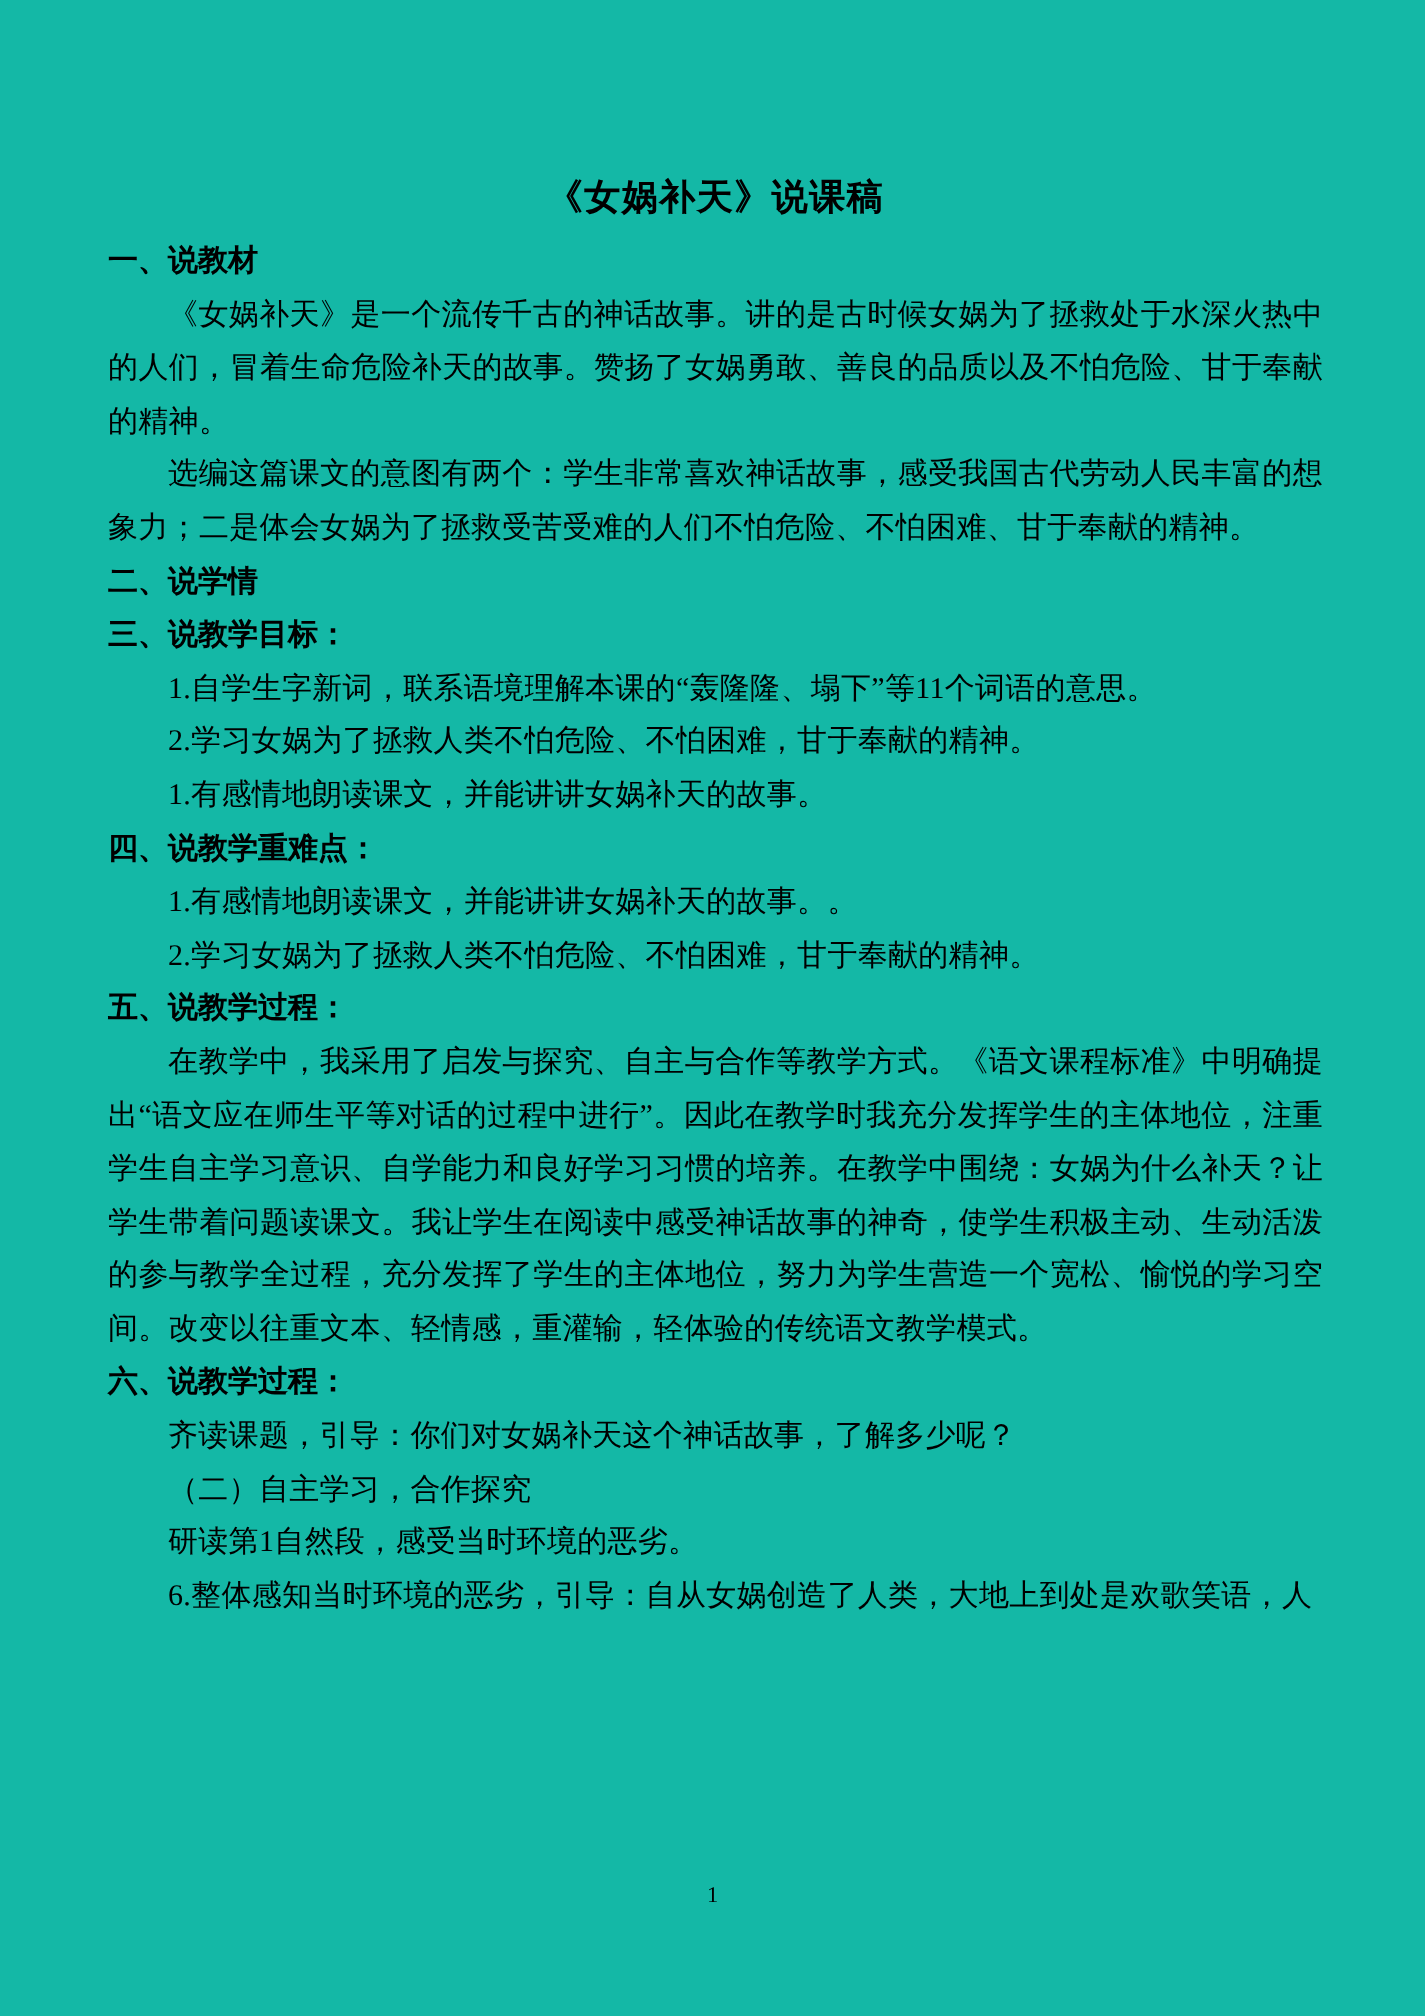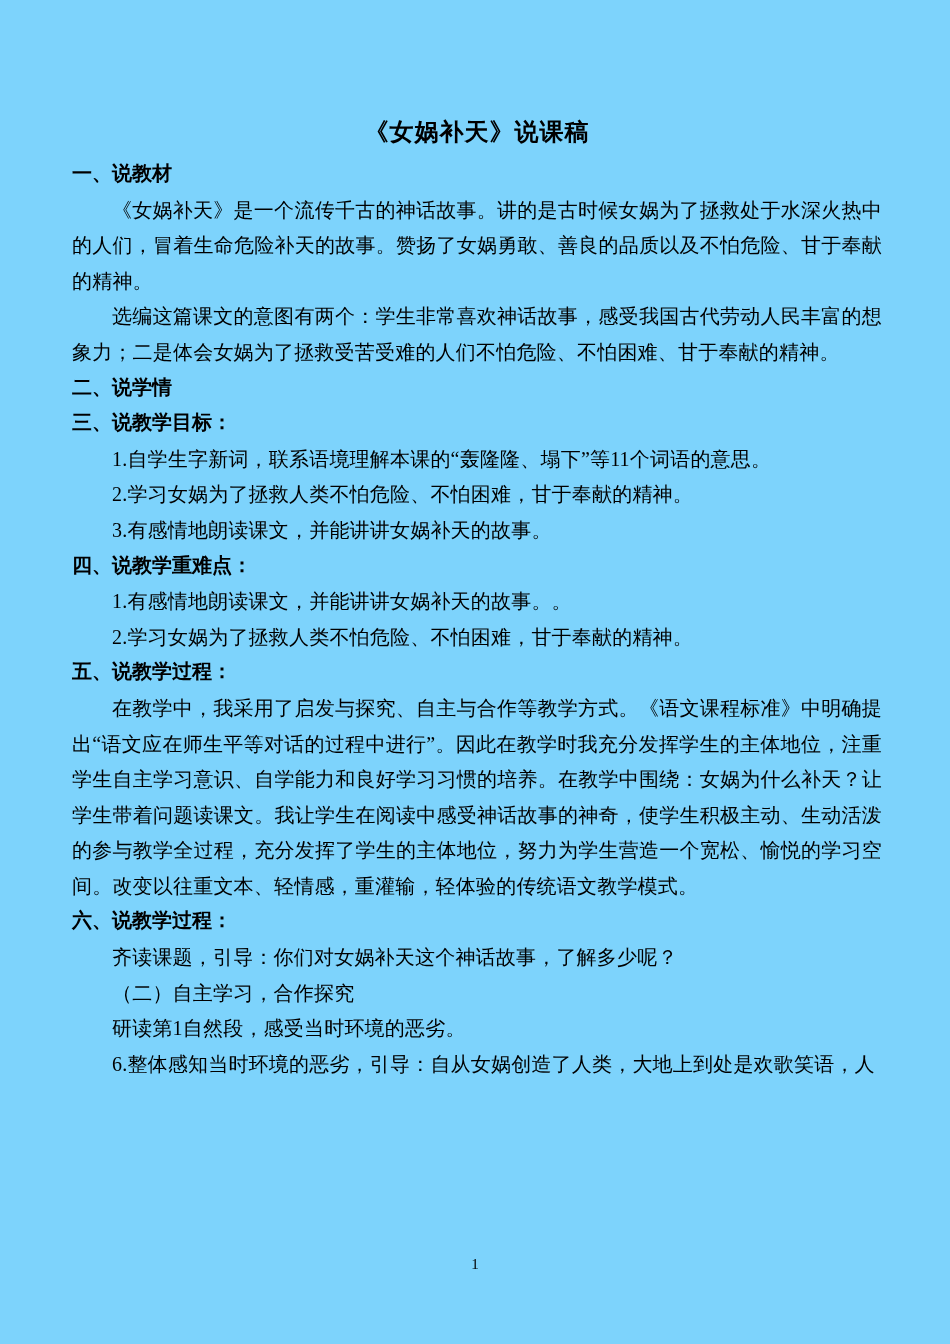--- a/index.html
+++ b/index.html
@@ -13,37 +13,37 @@
     position: relative;
     color: #000000;
     font-family: "Liberation Serif", "DejaVu Serif", serif;
     overflow: hidden;
   }
   .page {
     position: absolute;
     inset: 0;
     box-sizing: border-box;
     padding: 111px 68px 0 72px;
-    background: #7dd3fc;
+    background: #14b8a6;
   }
   .doc-title {
     margin: 0 0 4px 0;
     font-size: 24px;
     line-height: 42px;
     font-weight: bold;
     text-align: center;
     font-family: "Liberation Sans", "DejaVu Sans", sans-serif;
     letter-spacing: 1px;
   }
   .sec-heading {
     margin: 0;
     font-size: 20px;
     line-height: 35.6px;
     font-weight: bold;
-    font-family: Liberation Mono, monospace;
+    font-family: Liberation Serif, serif;
   }
   .para {
     margin: 0;
     font-size: 20px;
     line-height: 35.6px;
     text-indent: 2em;
     text-align: justify;
     text-justify: inter-ideograph;
     letter-spacing: 0.2px;
   }
@@ -64,21 +64,21 @@
   <h1 class="doc-title">《女娲补天》说课稿</h1>
 
   <div id="sections">
       <div class="sec-heading">一、说教材</div>
       <p class="para">《女娲补天》是一个流传千古的神话故事。讲的是古时候女娲为了拯救处于水深火热中的人们，冒着生命危险补天的故事。赞扬了女娲勇敢、善良的品质以及不怕危险、甘于奉献的精神。</p>
       <p class="para">选编这篇课文的意图有两个：学生非常喜欢神话故事，感受我国古代劳动人民丰富的想象力；二是体会女娲为了拯救受苦受难的人们不怕危险、不怕困难、甘于奉献的精神。</p>
       <div class="sec-heading">二、说学情</div>
       <div class="sec-heading">三、说教学目标：</div>
       <p class="para">1.自学生字新词，联系语境理解本课的“轰隆隆、塌下”等11个词语的意思。</p>
       <p class="para">2.学习女娲为了拯救人类不怕危险、不怕困难，甘于奉献的精神。</p>
-      <p class="para">3.有感情地朗读课文，并能讲讲女娲补天的故事。</p>
+      <p class="para">1.有感情地朗读课文，并能讲讲女娲补天的故事。</p>
       <div class="sec-heading">四、说教学重难点：</div>
       <p class="para">1.有感情地朗读课文，并能讲讲女娲补天的故事。。</p>
       <p class="para">2.学习女娲为了拯救人类不怕危险、不怕困难，甘于奉献的精神。</p>
       <div class="sec-heading">五、说教学过程：</div>
       <p class="para">在教学中，我采用了启发与探究、自主与合作等教学方式。《语文课程标准》中明确提出“语文应在师生平等对话的过程中进行”。因此在教学时我充分发挥学生的主体地位，注重学生自主学习意识、自学能力和良好学习习惯的培养。在教学中围绕：女娲为什么补天？让学生带着问题读课文。我让学生在阅读中感受神话故事的神奇，使学生积极主动、生动活泼的参与教学全过程，充分发挥了学生的主体地位，努力为学生营造一个宽松、愉悦的学习空间。改变以往重文本、轻情感，重灌输，轻体验的传统语文教学模式。</p>
       <div class="sec-heading">六、说教学过程：</div>
       <p class="para">齐读课题，引导：你们对女娲补天这个神话故事，了解多少呢？</p>
       <p class="para">（二）自主学习，合作探究</p>
       <p class="para">研读第1自然段，感受当时环境的恶劣。</p>
       <p class="para">6.整体感知当时环境的恶劣，引导：自从女娲创造了人类，大地上到处是欢歌笑语，人</p>

